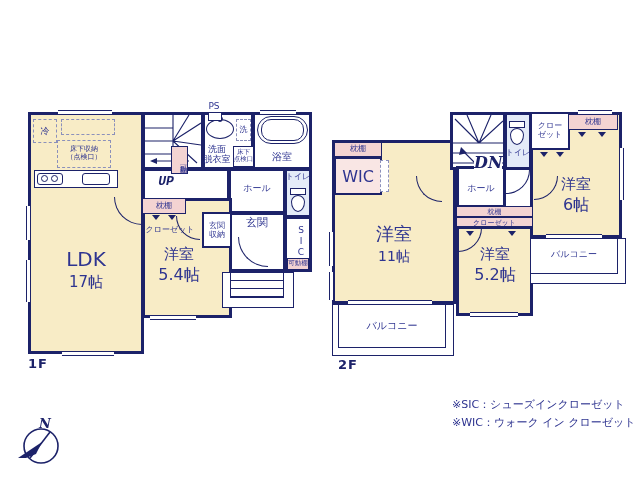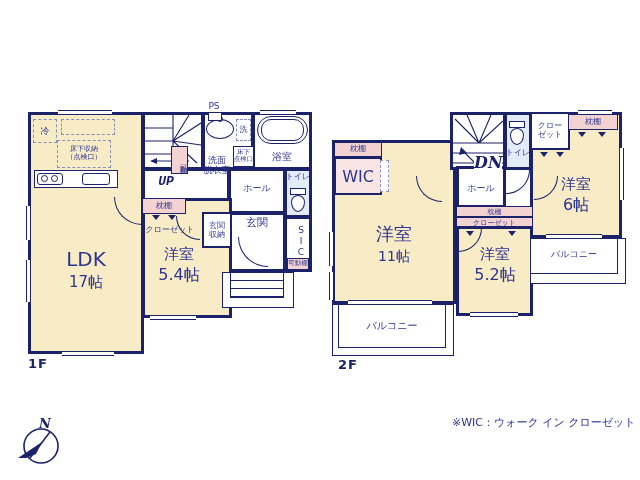--- a/index.html
+++ b/index.html
@@ -100,21 +100,21 @@
   </div>
   <div class="thin" style="left:208px;top:112px;width:14px;height:9px;"></div>
   <div class="fix" style="left:257px;top:116px;width:51px;height:28px;border-radius:14px;"></div>
   <div class="fix" style="left:261px;top:119px;width:43px;height:22px;border-radius:10px;border-width:1px;"></div>
 
   <div class="fix" style="left:290px;top:188px;width:16px;height:7px;"></div>
   <div class="fix" style="left:291px;top:195px;width:14px;height:17px;border-radius:50% 50% 50% 50%/40% 40% 60% 60%;"></div>
 
   <div class="lb s9" style="left:203px;top:101px;width:22px;">PS</div>
   <div class="lb s13 ital" style="left:152px;top:175px;width:28px;font-family:Liberation Mono, monospace;">UP</div>
-  <div class="lb s9" style="left:201px;top:144px;width:32px;margin-top:11px;">
+  <div class="lb s9" style="left:201px;top:144px;width:32px;">
     <span>洗面</span>
       <span>脱衣室</span>
   </div>
   <div class="lb s10" style="left:264px;top:151px;width:36px;">浴室</div>
   <div class="lb s8" style="left:285px;top:172px;width:26px;">トイレ</div>
   <div class="lb s9" style="left:236px;top:183px;width:42px;">ホール</div>
   <div class="lb s11" style="left:240px;top:217px;width:34px;">玄関</div>
   <div class="lb s9 vert" style="left:291px;top:224px;width:14px;height:34px;line-height:1;">SIC</div>
   <div class="lb s8" style="left:138px;top:225px;width:64px;">クローゼット</div>
   <div class="chev" style="left:152px;top:215px;"></div>
@@ -200,20 +200,21 @@
   <div class="winh" style="left:470px;top:312px;width:48px;"></div>
   <div class="winh" style="left:546px;top:234px;width:56px;"></div>
   <div class="winv" style="left:619px;top:148px;height:52px;"></div>
   <div class="winh" style="left:578px;top:110px;width:34px;"></div>
 
   <div class="arc arc-tr" style="left:416px;top:176px;width:26px;height:26px;"></div>
   <div class="arc arc-tl" style="left:534px;top:176px;width:24px;height:24px;"></div>
   <div class="arc arc-tl" style="left:458px;top:228px;width:24px;height:24px;"></div>
   <div class="arc arc-tl" style="left:506px;top:170px;width:24px;height:24px;"></div>
 
+  <div class="lb s11 legend-line" style="left:452px;top:399px;width:185px;">※SIC：シューズインクローゼット</div>
   <div class="lb s11 legend-line" style="left:452px;top:417px;width:185px;">※WIC：ウォーク イン クローゼット</div>
 
   <svg style="position:absolute;left:12px;top:410px;" width="58" height="62" viewBox="0 0 58 62">
     <circle cx="29" cy="36" r="17" fill="none" stroke="var(--wall)" stroke-width="1.6"></circle>
     <path d="M18 48L38 22" stroke="var(--wall)" stroke-width="1.6" fill="none"></path>
     <polygon points="6,48 30,32 24,44 14,48" fill="var(--wall)"></polygon>
     <text x="33" y="18" text-anchor="middle" font-size="13" font-style="italic" font-weight="700" fill="var(--wall)" font-family="DejaVu Serif, Liberation Serif, serif">N</text>
   </svg>
 
 </div>

